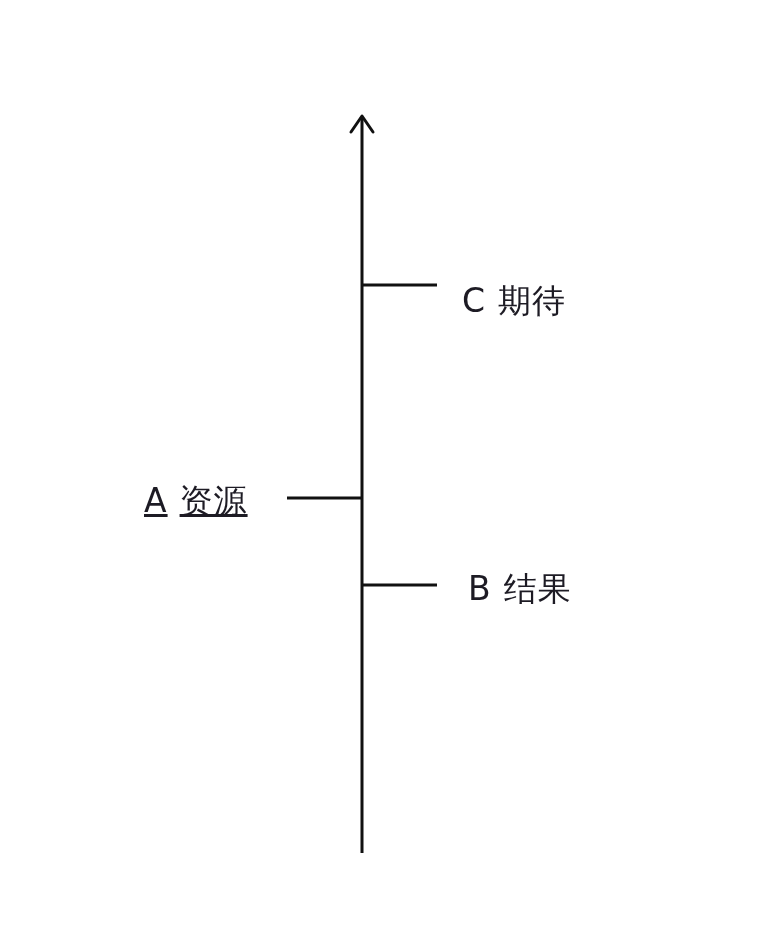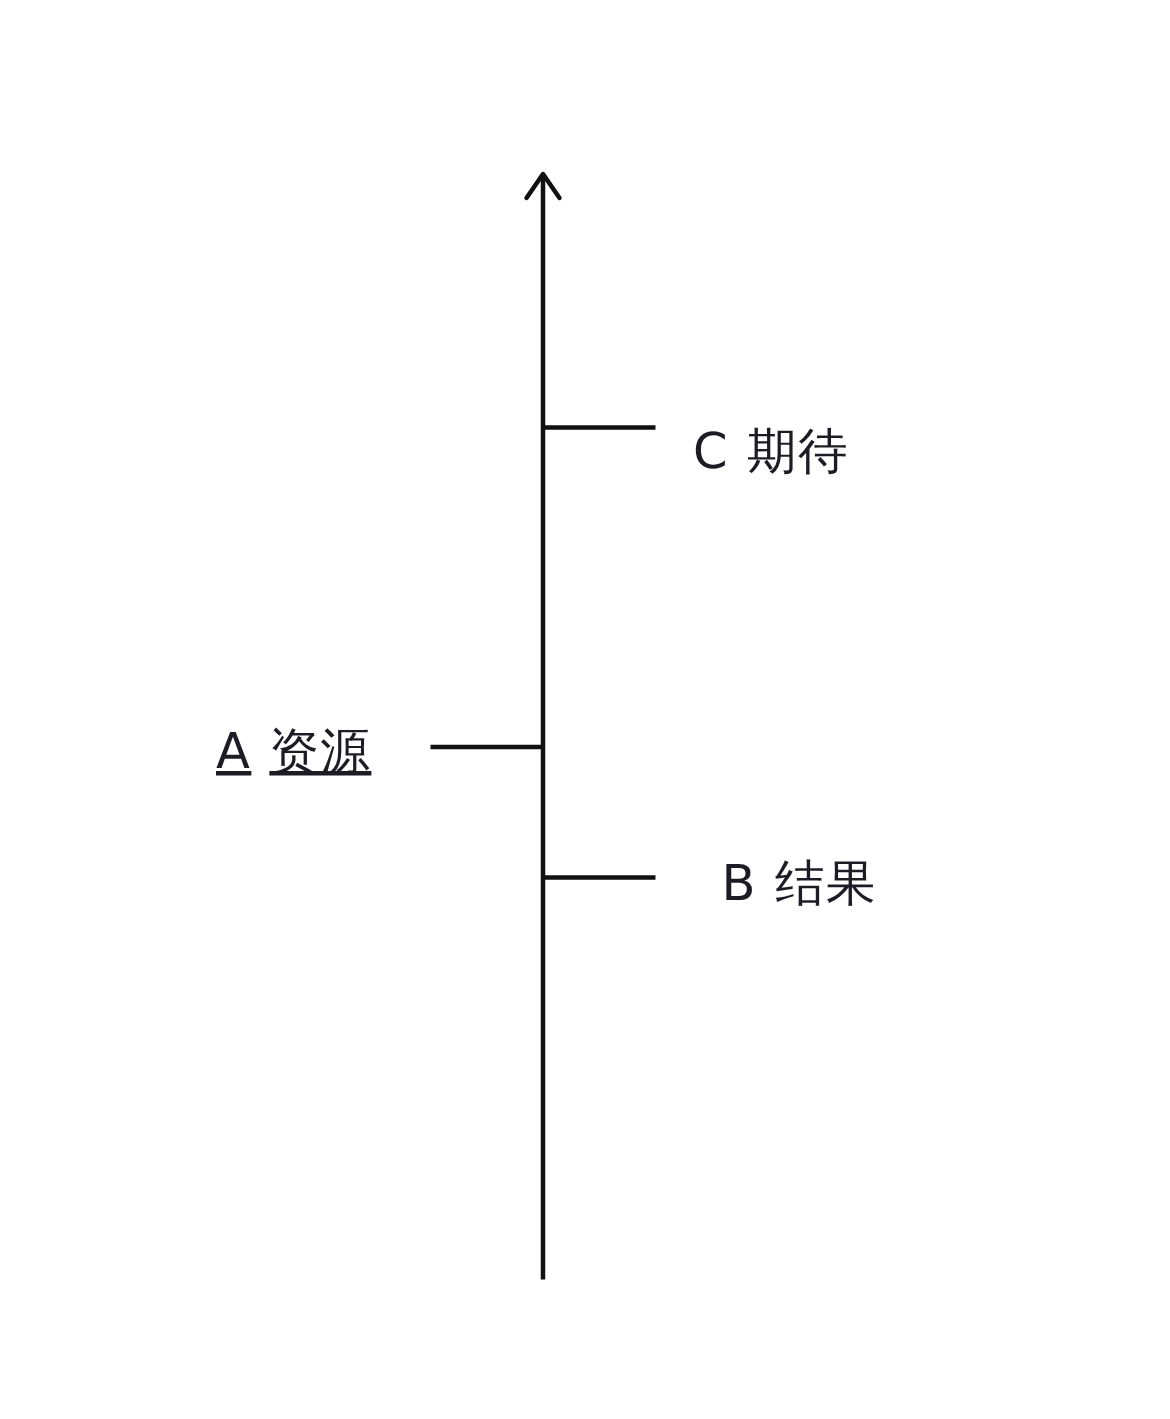--- a/index.html
+++ b/index.html
@@ -25,21 +25,21 @@
       color: #1d1b24;
       line-height: 1;
       white-space: nowrap;
       letter-spacing: 1px;
     }
     .label .letter {
       margin-right: 12px;
     }
     #label-c { left: 462px; top: 272px; margin-top: 12px; }
     #label-a { left: 144px; top: 484px; text-decoration: underline; }
-    #label-b { left: 481px; top: 572px; text-align: right; }
+    #label-b { left: 468px; top: 572px; text-align: right; }
   </style>
 </head>
 <body>
 
 <svg class="canvas" width="780" height="946" viewBox="0 0 780 946" xmlns="http://www.w3.org/2000/svg">
 
   <line x1="362" y1="118" x2="362" y2="853" stroke="#111111" stroke-width="3" stroke-linecap="butt"></line>
 
   <polyline points="351,132 362,116 373,132" fill="none" stroke="#111111" stroke-width="3" stroke-linecap="round" stroke-linejoin="round"></polyline>
 

